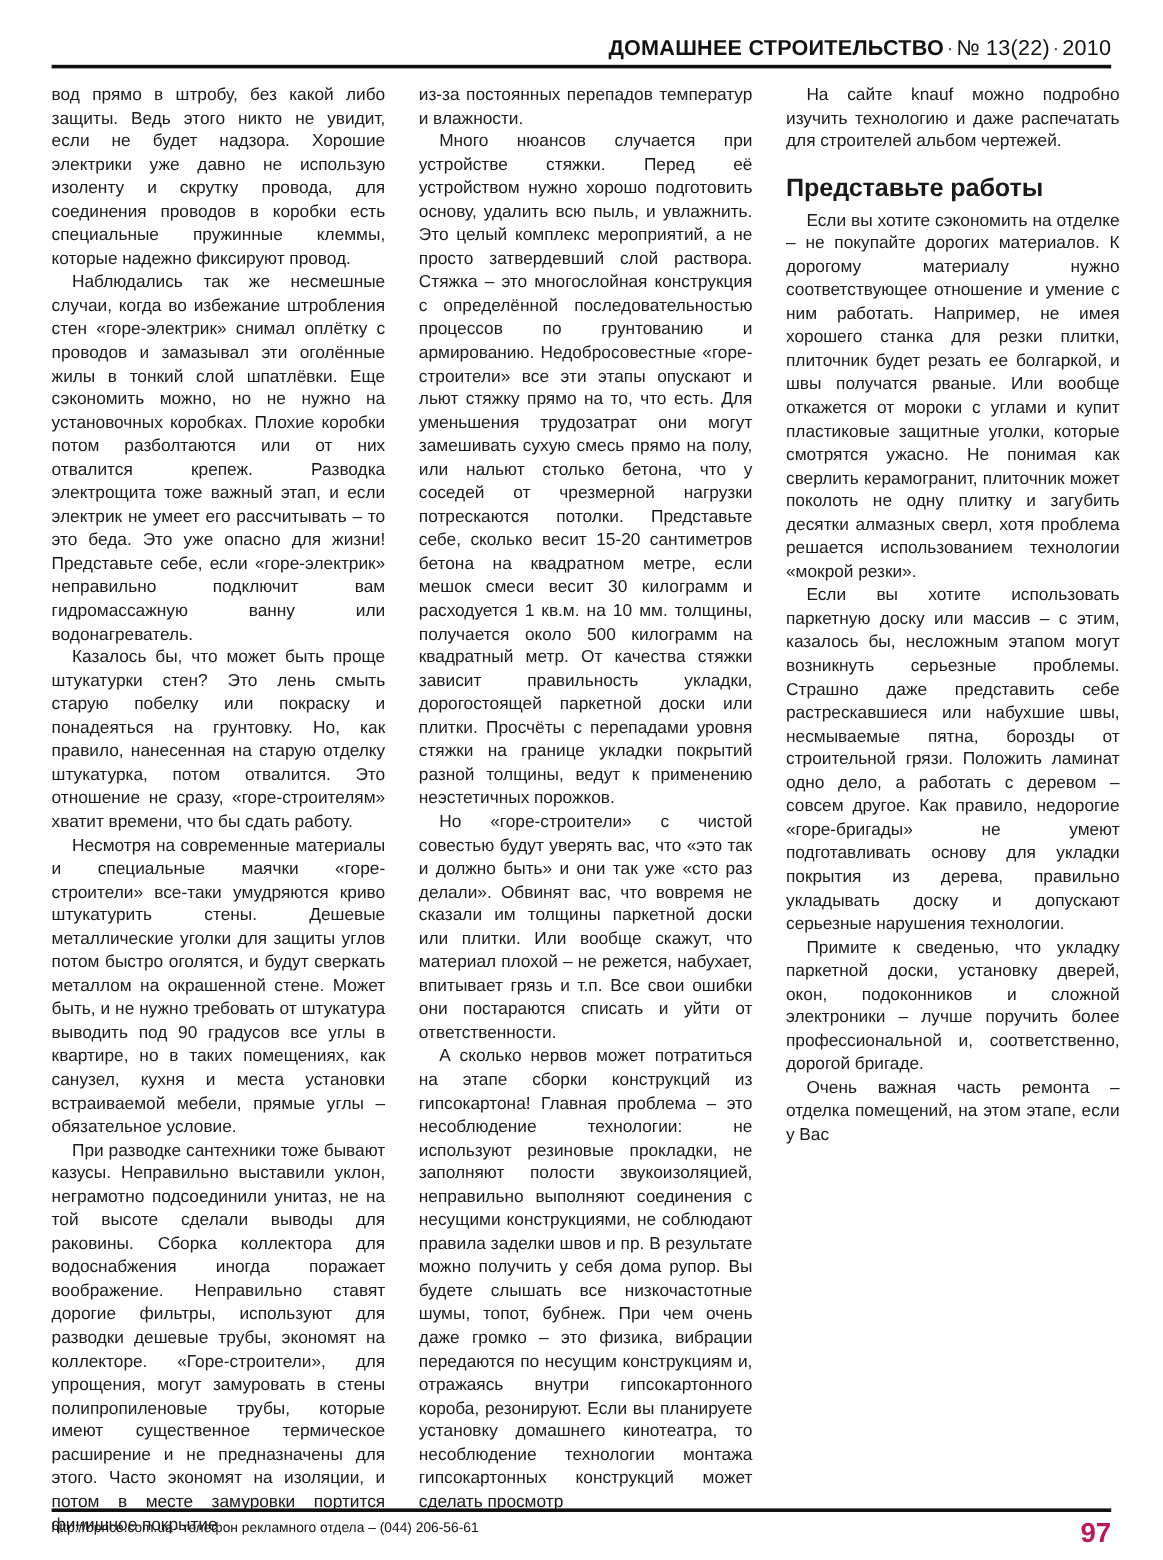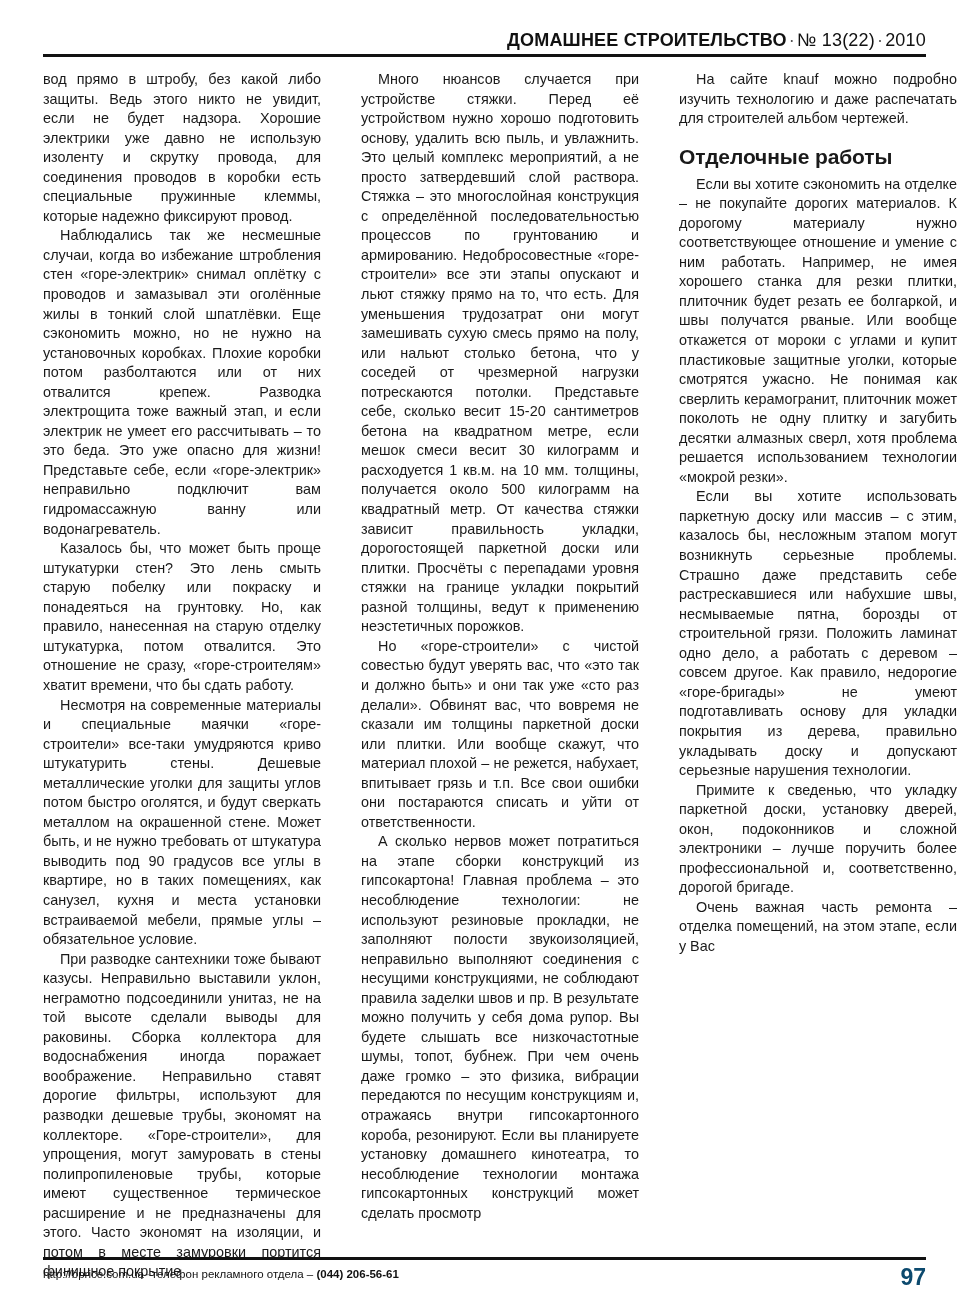--- a/index.html
+++ b/index.html
@@ -61,21 +61,21 @@
   }
 
   
   .columns {
     position: absolute;
     left: 43px;
     top: 70px;
     width: 883px;
     height: 1165px;
     display: flex;
-    gap: 40px;
+    gap: 28px;
   }
   .col {
     width: 278px;
     flex: 0 0 278px;
     position: relative;
   }
   .col p {
     margin: 0;
     font-family: "Liberation Sans", sans-serif;
     font-size: 14.4px;
@@ -120,26 +120,26 @@
   }
   .footer-left {
     font-family: "Liberation Sans", sans-serif;
     font-size: 11.5px;
     color: #111;
     white-space: nowrap;
     padding-top: 3px;
   }
   .footer-left .url { }
   .footer-left .sep { padding: 0 2px; color: #555; }
-  .footer-left .phone { font-weight: bold; margin-top: 28px; }
+  .footer-left .phone { font-weight: normal; margin-top: 28px; }
   .page-number {
     font-family: "Liberation Sans", sans-serif;
     font-size: 23px;
     font-weight: bold;
-    color: #0c4a6e;
+    color: #be185d;
     line-height: 1;
     padding-top: 1px;
     text-align: right;
   }
 </style>
 </head>
 <body>
 
 <div class="page">
 
@@ -151,27 +151,28 @@
 
   <div class="columns">
     <div class="col">
         <p class="noindent">вод прямо в штробу, без какой либо защиты. Ведь этого никто не увидит, если не будет надзора. Хорошие электрики уже давно не использую изоленту и скрутку провода, для соединения проводов в коробки есть специальные пружинные клеммы, которые надежно фиксируют провод.</p>
         <p>Наблюдались так же несмешные случаи, когда во избежание штробления стен «горе-электрик» снимал оплётку с проводов и замазывал эти оголённые жилы в тонкий слой шпатлёвки. Еще сэкономить можно, но не нужно на установочных коробках. Плохие коробки потом разболтаются или от них отвалится крепеж. Разводка электрощита тоже важный этап, и если электрик не умеет его рассчитывать – то это беда. Это уже опасно для жизни! Представьте себе, если «горе-электрик» неправильно подключит вам гидромассажную ванну или водонагреватель.</p>
         <p>Казалось бы, что может быть проще штукатурки стен? Это лень смыть старую побелку или покраску и понадеяться на грунтовку. Но, как правило, нанесенная на старую отделку штукатурка, потом отвалится. Это отношение не сразу, «горе-строителям» хватит времени, что бы сдать работу.</p>
         <p>Несмотря на современные материалы и специальные маячки «горе- строители» все-таки умудряются криво штукатурить стены. Дешевые металлические уголки для защиты углов потом быстро оголятся, и будут сверкать металлом на окрашенной стене. Может быть, и не нужно требовать от штукатура выводить под 90 градусов все углы в квартире, но в таких помещениях, как санузел, кухня и места установки встраиваемой мебели, прямые углы – обязательное условие.</p>
         <p>При разводке сантехники тоже бывают казусы. Неправильно выставили уклон, неграмотно подсоединили унитаз, не на той высоте сделали выводы для раковины. Сборка коллектора для водоснабжения иногда поражает воображение. Неправильно ставят дорогие фильтры, используют для разводки дешевые трубы, экономят на коллекторе. «Горе-строители», для упрощения, могут замуровать в стены полипропиленовые трубы, которые имеют существенное термическое расширение и не предназначены для этого. Часто экономят на изоляции, и потом в месте замуровки портится финишное покрытие</p>
       </div>
     <div class="col">
+        <p class="noindent">из-за постоянных перепадов температур и влажности.</p>
         <p>Много нюансов случается при устройстве стяжки. Перед её устройством нужно хорошо подготовить основу, удалить всю пыль, и увлажнить. Это целый комплекс мероприятий, а не просто затвердевший слой раствора. Стяжка – это многослойная конструкция с определённой последовательностью процессов по грунтованию и армированию. Недобросовестные «горе-строители» все эти этапы опускают и льют стяжку прямо на то, что есть. Для уменьшения трудозатрат они могут замешивать сухую смесь прямо на полу, или нальют столько бетона, что у соседей от чрезмерной нагрузки потрескаются потолки. Представьте себе, сколько весит 15-20 сантиметров бетона на квадратном метре, если мешок смеси весит 30 килограмм и расходуется 1 кв.м. на 10 мм. толщины, получается около 500 килограмм на квадратный метр. От качества стяжки зависит правильность укладки, дорогостоящей паркетной доски или плитки. Просчёты с перепадами уровня стяжки на границе укладки покрытий разной толщины, ведут к применению неэстетичных порожков.</p>
         <p>Но «горе-строители» с чистой совестью будут уверять вас, что «это так и должно быть» и они так уже «сто раз делали». Обвинят вас, что вовремя не сказали им толщины паркетной доски или плитки. Или вообще скажут, что материал плохой – не режется, набухает, впитывает грязь и т.п. Все свои ошибки они постараются списать и уйти от ответственности.</p>
         <p>А сколько нервов может потратиться на этапе сборки конструкций из гипсокартона! Главная проблема – это несоблюдение технологии: не используют резиновые прокладки, не заполняют полости звукоизоляцией, неправильно выполняют соединения с несущими конструкциями, не соблюдают правила заделки швов и пр. В результате можно получить у себя дома рупор. Вы будете слышать все низкочастотные шумы, топот, бубнеж. При чем очень даже громко – это физика, вибрации передаются по несущим конструкциям и, отражаясь внутри гипсокартонного короба, резонируют. Если вы планируете установку домашнего кинотеатра, то несоблюдение технологии монтажа гипсокартонных конструкций может сделать просмотр</p>
       </div>
     <div class="col">
         <p>На сайте knauf можно подробно изучить технологию и даже распечатать для строителей альбом чертежей.</p>
-        <h2>Отделочные работы</h2>
+        <h2>Представьте работы</h2>
         <p>Если вы хотите сэкономить на отделке – не покупайте дорогих материалов. К дорогому материалу нужно соответствующее отношение и умение с ним работать. Например, не имея хорошего станка для резки плитки, плиточник будет резать ее болгаркой, и швы получатся рваные. Или вообще откажется от мороки с углами и купит пластиковые защитные уголки, которые смотрятся ужасно. Не понимая как сверлить керамогранит, плиточник может поколоть не одну плитку и загубить десятки алмазных сверл, хотя проблема решается использованием технологии «мокрой резки».</p>
         <p>Если вы хотите использовать паркетную доску или массив – с этим, казалось бы, несложным этапом могут возникнуть серьезные проблемы. Страшно даже представить себе растрескавшиеся или набухшие швы, несмываемые пятна, борозды от строительной грязи. Положить ламинат одно дело, а работать с деревом – совсем другое. Как правило, недорогие «горе-бригады» не умеют подготавливать основу для укладки покрытия из дерева, правильно укладывать доску и допускают серьезные нарушения технологии.</p>
         <p>Примите к сведенью, что укладку паркетной доски, установку дверей, окон, подоконников и сложной электроники – лучше поручить более профессиональной и, соответственно, дорогой бригаде.</p>
         <p>Очень важная часть ремонта – отделка помещений, на этом этапе, если у Вас</p>
       </div>
   </div>
 
   <div class="rule-bottom"></div>
 
   <div class="footer">

